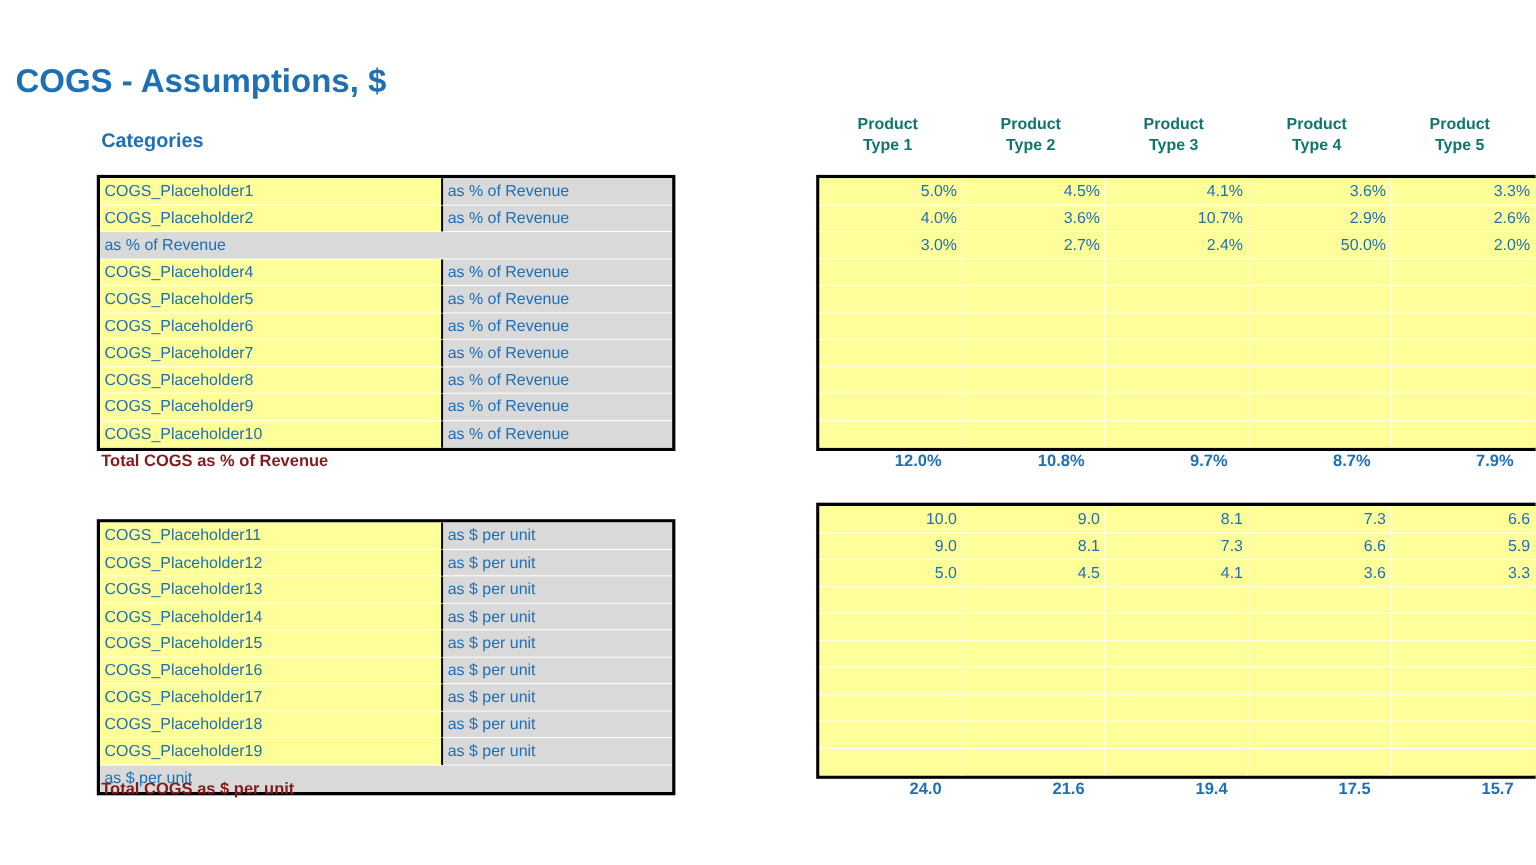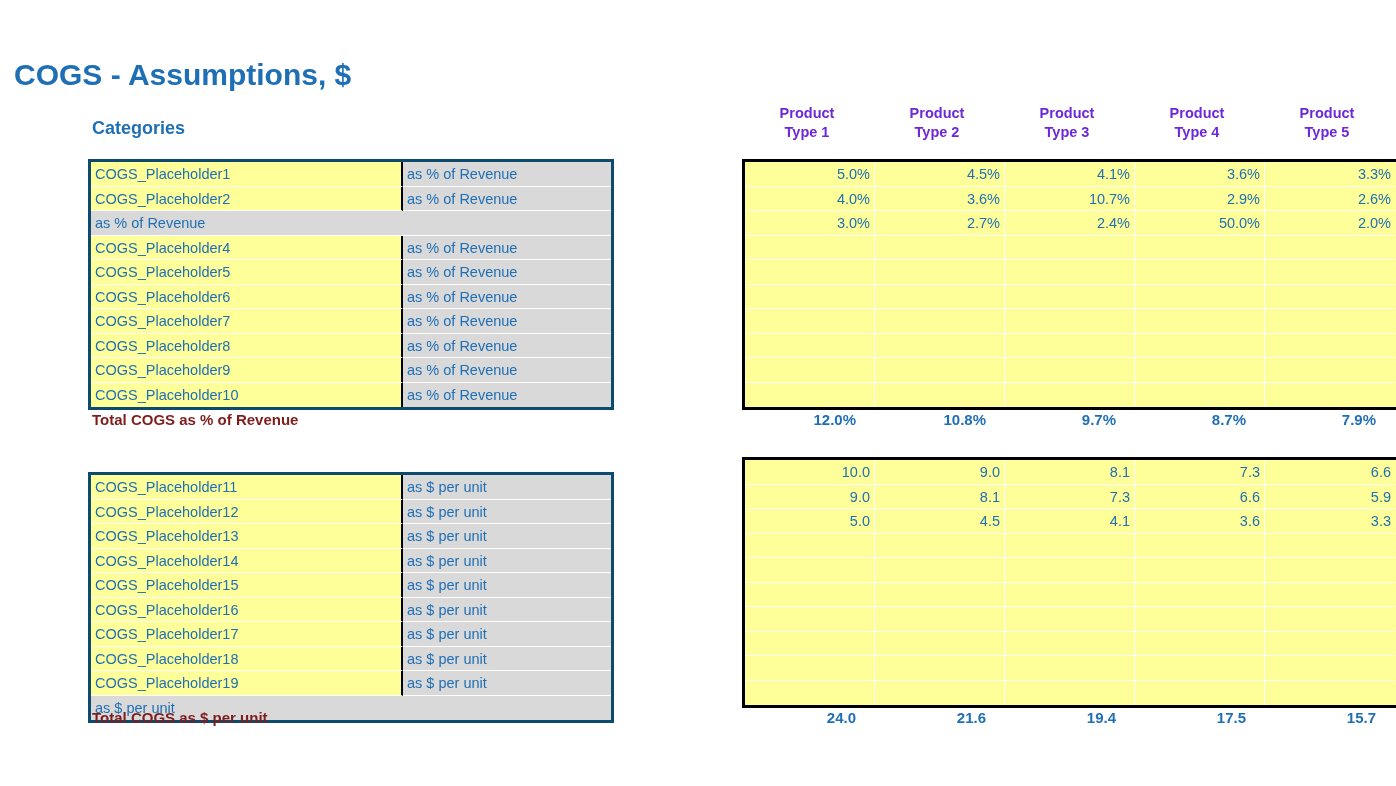--- a/index.html
+++ b/index.html
@@ -38,32 +38,32 @@
     left: 742px;
     top: 104px;
     width: 650px;
     display: flex;
   }
   .product-header {
     width: 130px;
     text-align: center;
     font-size: 14.5px;
     font-weight: bold;
-    color: #6d28d9;
+    color: #0f766e;
     line-height: 19px;
   }
   .product-header .ph-l1 { display: block; }
   .product-header .ph-l2 { display: block; }
 
   
   .cat-table {
     position: absolute;
     left: 88px;
     width: 526px;
-    border: 3px solid #0c4a6e;
+    border: 3px solid #000000;
     box-sizing: border-box;
     background: #ffffff;
   }
   .cat-row {
     display: flex;
     height: 24.5px;
     box-sizing: border-box;
   }
   .cat-name {
     width: 312px;

